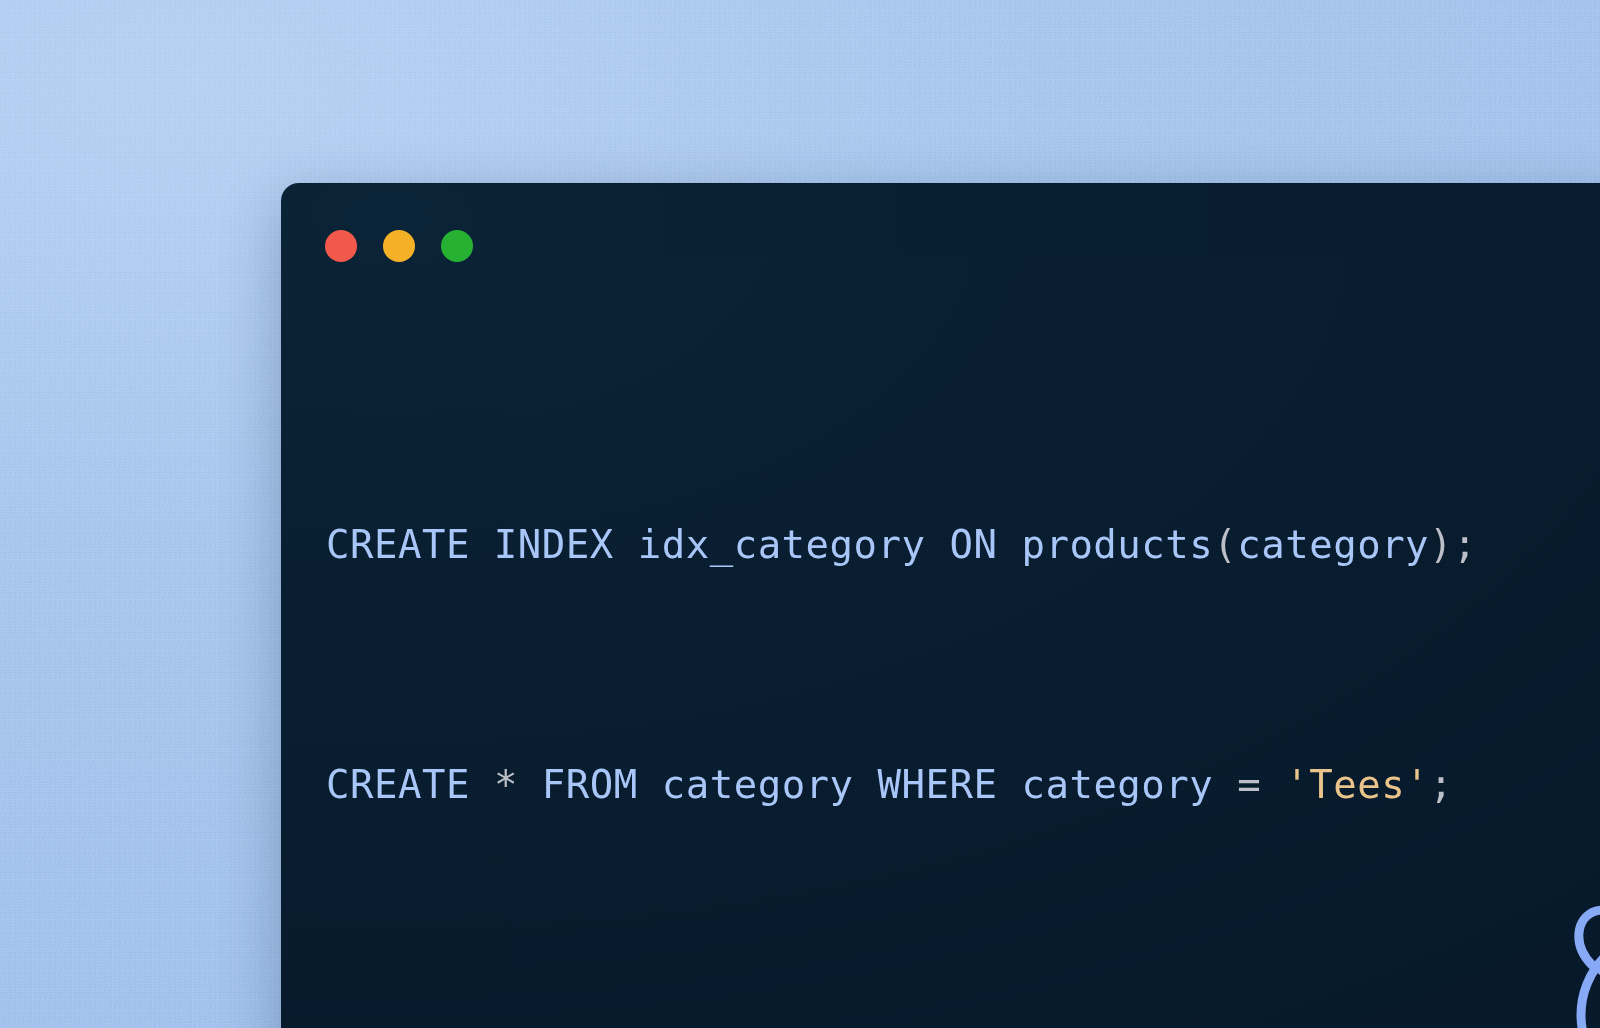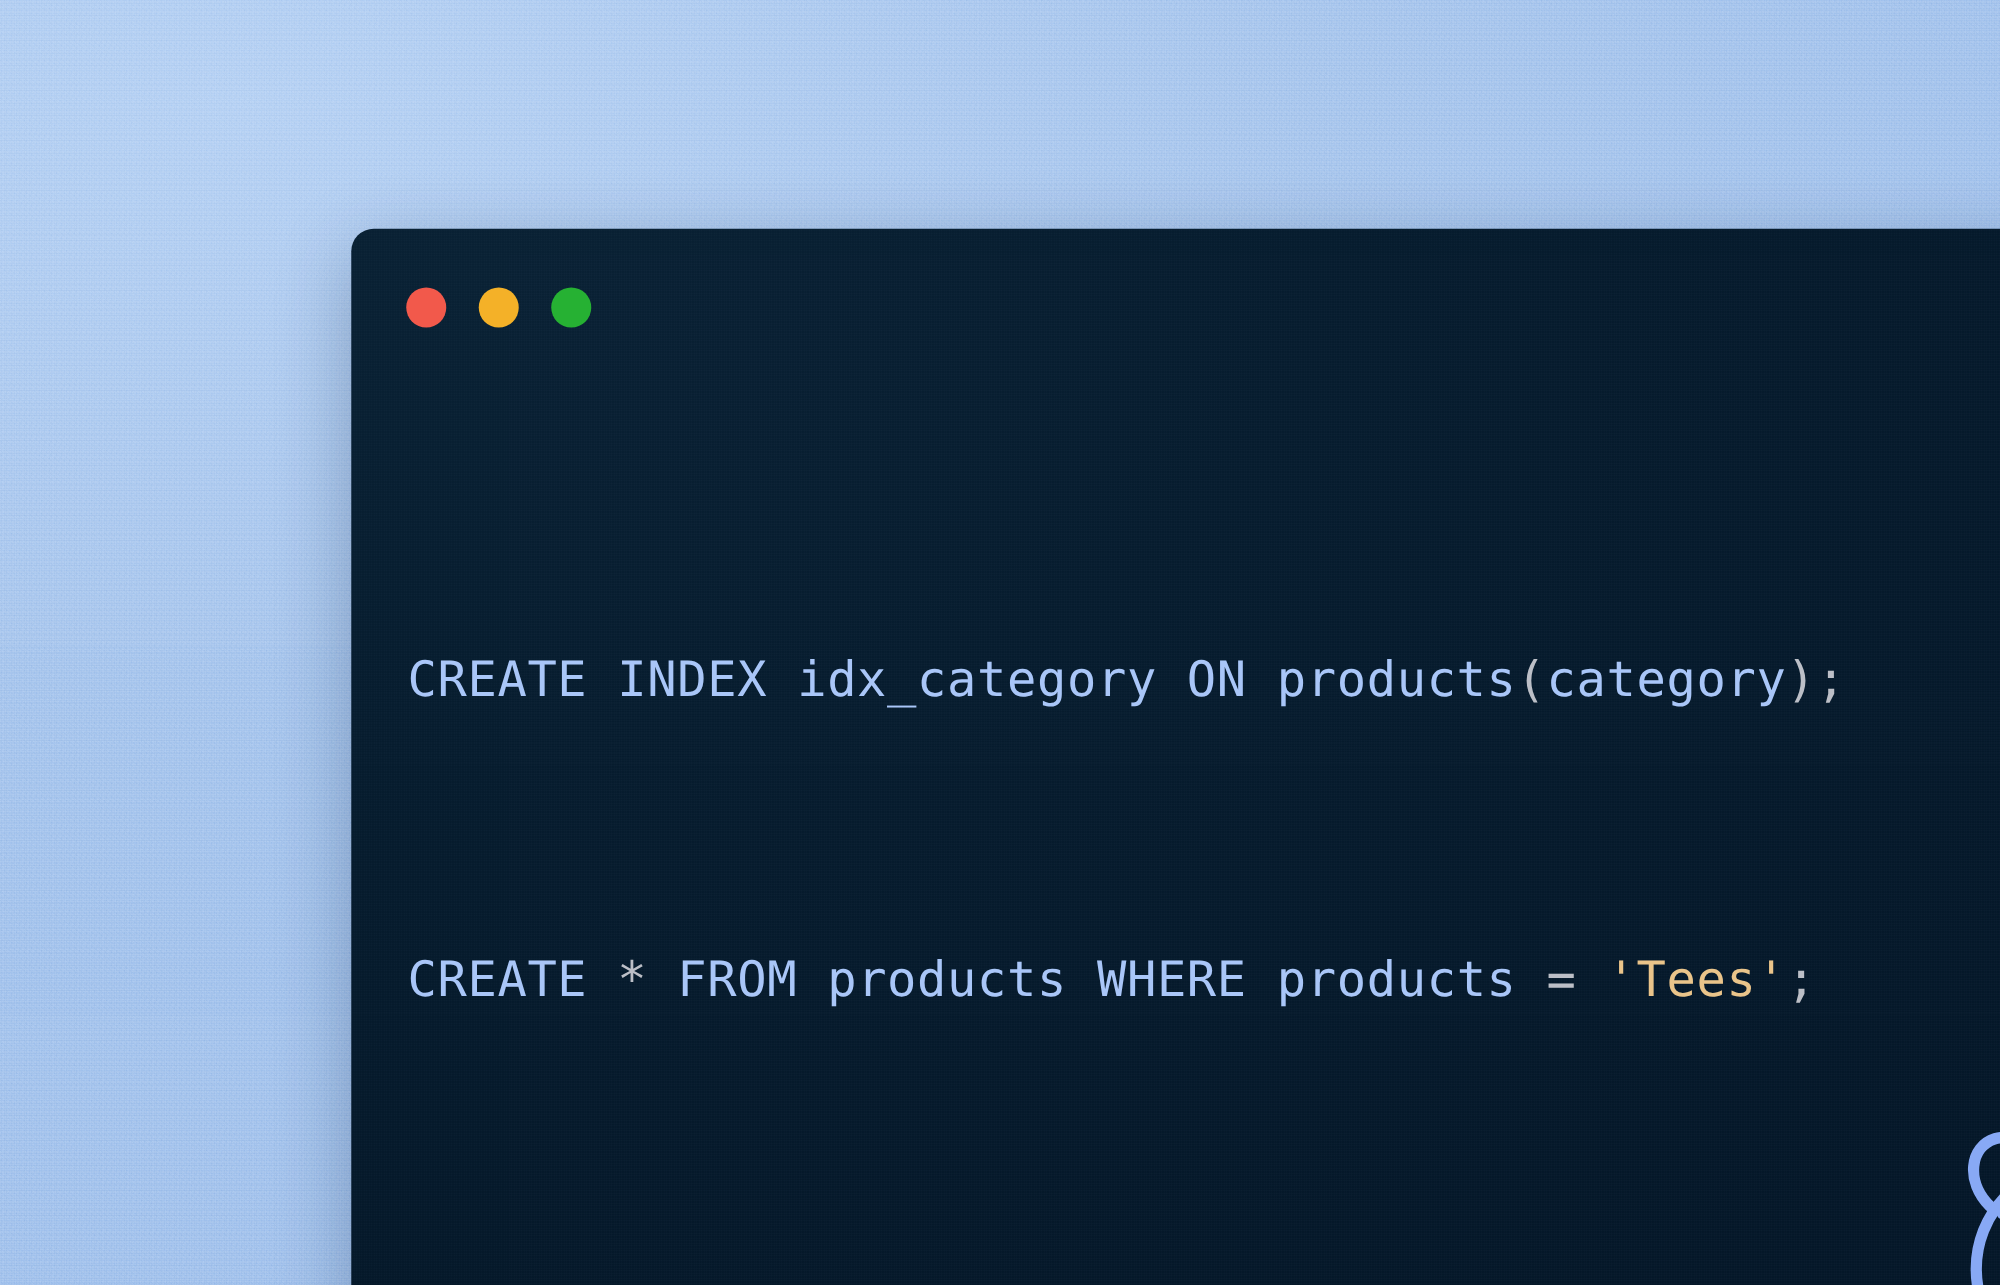--- a/index.html
+++ b/index.html
@@ -136,21 +136,21 @@
   <div class="traffic-lights">
     <span class="dot dot-close"></span>
     <span class="dot dot-minimize"></span>
     <span class="dot dot-maximize"></span>
   </div>
 
   <div class="code-area">
 
     <span class="code-line"><span class="tok-plain">CREATE INDEX idx_category ON products</span><span class="tok-punct">(</span><span class="tok-plain">category</span><span class="tok-punct">);</span></span>
 
-    <span class="code-line"><span class="tok-plain">CREATE </span><span class="tok-punct">*</span><span class="tok-plain"> FROM products WHERE products </span><span class="tok-punct">=</span><span class="tok-plain"> </span><span class="tok-string">'Tees'</span><span class="tok-punct">;</span></span>
+    <span class="code-line"><span class="tok-plain">CREATE </span><span class="tok-punct">*</span><span class="tok-plain"> FROM category WHERE category </span><span class="tok-punct">=</span><span class="tok-plain"> </span><span class="tok-string">'Tees'</span><span class="tok-punct">;</span></span>
 
   </div>
 
   <div class="clock-badge">
     <svg viewBox="0 0 240 240" xmlns="http://www.w3.org/2000/svg" fill="none" stroke="#88a9f5" stroke-width="9" stroke-linecap="round" stroke-linejoin="round">
 
       <path d="M48 82 C28 62, 32 34, 52 28 C70 23, 86 38, 88 54"></path>
       <path d="M88 54 C78 60, 66 72, 58 88"></path>
       <circle cx="67" cy="72" r="5.5" fill="#88a9f5" stroke="none"></circle>
 

